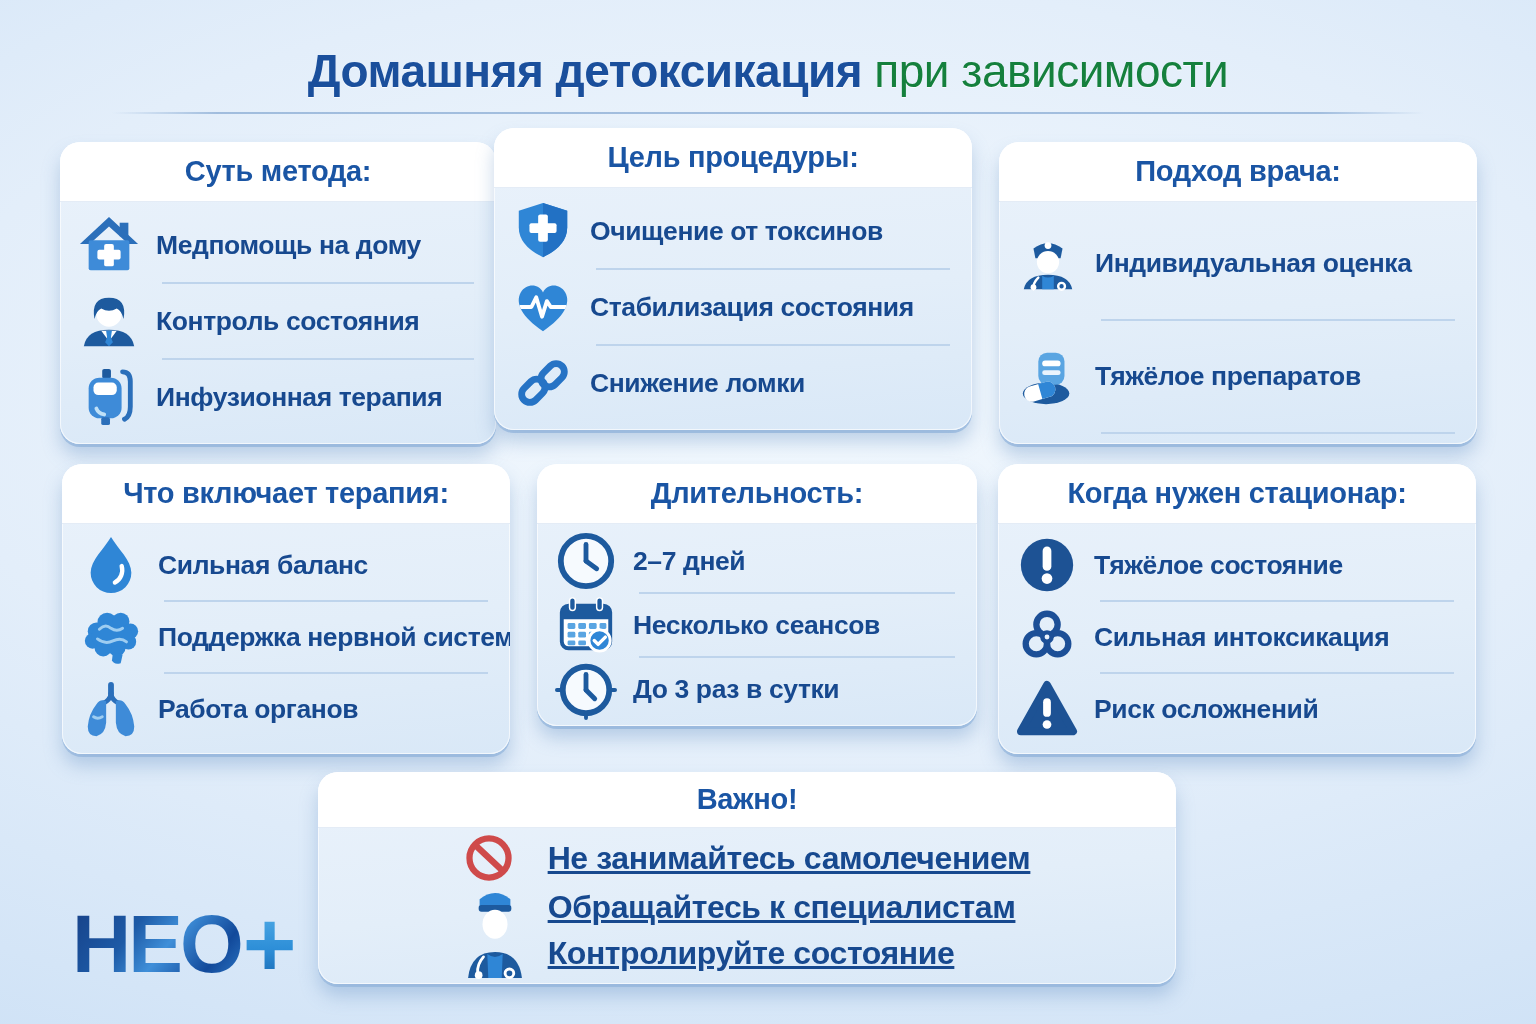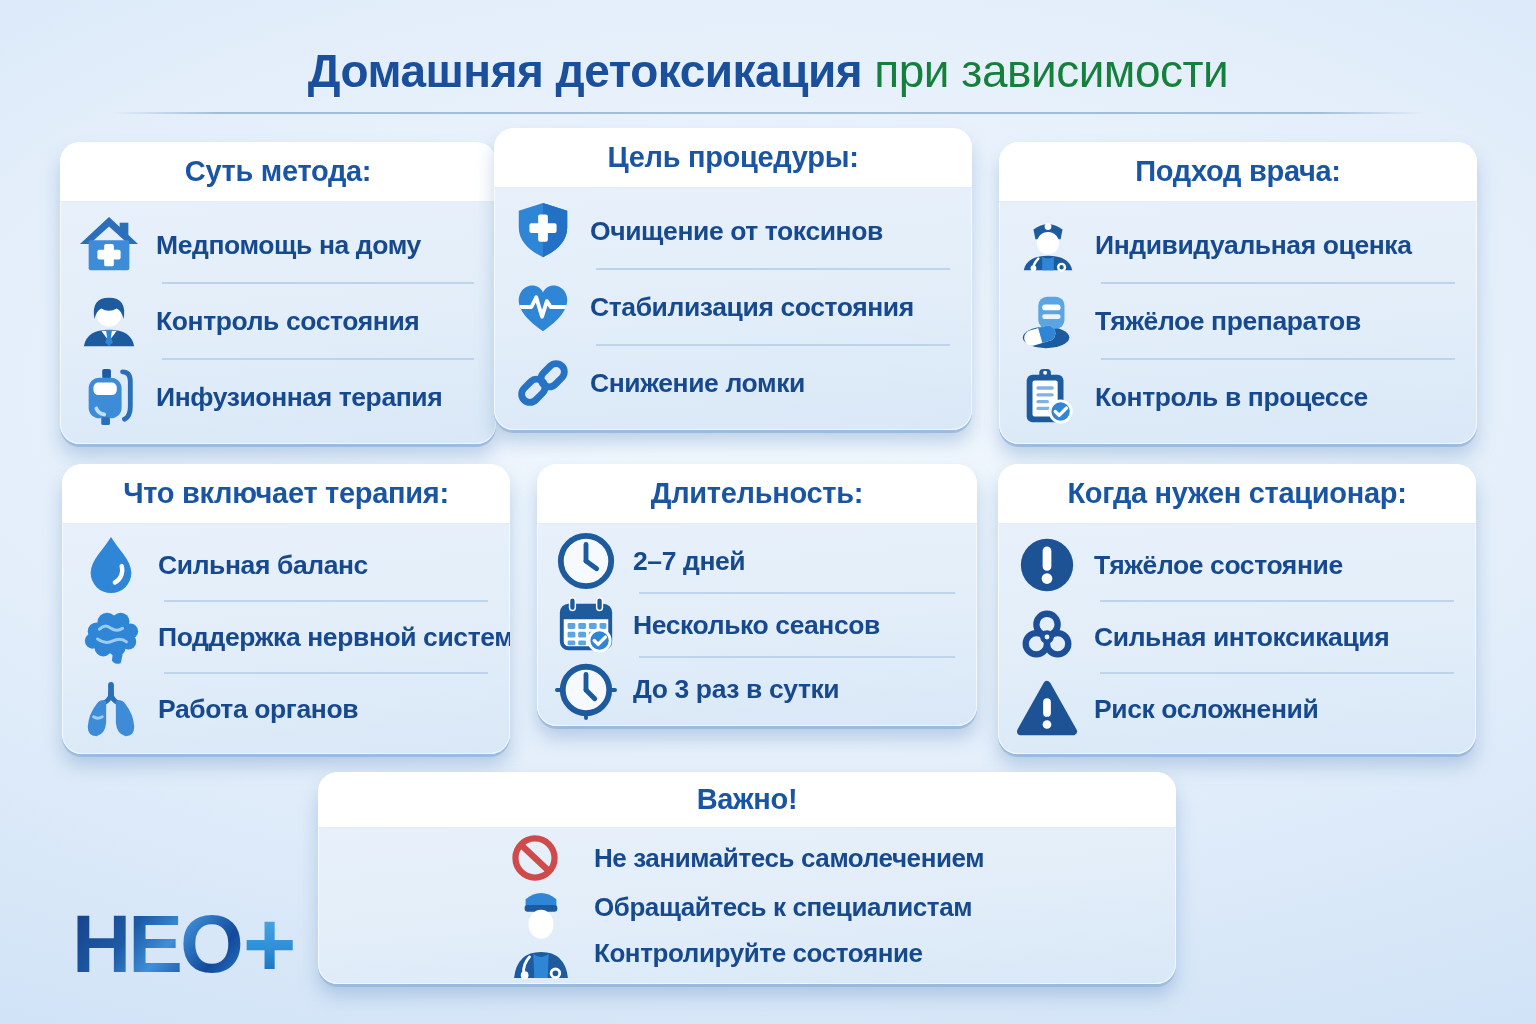--- a/index.html
+++ b/index.html
@@ -55,21 +55,21 @@
   .imp{ left:318px; top:772px; width:858px; height:212px; }
   .imp .card-head{ height:56px; flex:0 0 56px; }
   .imp-body{
     flex:1; display:grid; grid-template-columns:64px auto; column-gap:20px;
     grid-template-rows:52px 46px 46px; align-items:center;
     width:max-content; margin:2px auto 0; padding:2px 0 8px;
   }
   .imp-ic{ width:50px; height:50px; display:flex; align-items:center; justify-content:center; }
   .imp-ic svg{ width:100%; height:100%; }
   .surgeon-ic{ grid-row:2/4; width:62px; height:100px; align-self:center; }
-  .imp .lbl{ font-size:26px; }
+  .imp .lbl{ font-size:32px;text-decoration:underline; }
 
   .logo{
     position:absolute; left:72px; top:896px; height:96px;
     display:flex; align-items:center; user-select:none;
   }
   .logo .logo-text{
     font-size:82px; font-weight:800; letter-spacing:-3px; line-height:1;
     background:linear-gradient(128deg,#163f86 0%, #1d5aa6 35%, #3f8fd9 55%, #12499a 80%, #2f7cc9 100%);
     -webkit-background-clip:text; background-clip:text; color:transparent;
   }
@@ -208,39 +208,20 @@
             <rect x="26" y="25" width="19" height="5" rx="2.5" fill="#eaf4fd"></rect>
             <g transform="rotate(-16 24 47)">
               <rect x="7" y="39" width="33" height="16" rx="8" fill="#fff"></rect>
               <path d="M24 39 h8 a8 8 0 0 1 8 8 a8 8 0 0 1 -8 8 h-8 z" fill="#2f86d6"></path>
             </g>
           </svg>
       </span>
       <span class="lbl">Тяжёлое препаратов</span>
     </div>
     <div class="rule"></div>
-    <div class="row">
-      <span class="ic">
-        <svg viewBox="0 0 64 64">
-            <rect x="10" y="9" width="38" height="49" rx="6" fill="#1d5a9e"></rect>
-            <rect x="16" y="15" width="26" height="37" rx="2" fill="#fff"></rect>
-            <rect x="23" y="3" width="12" height="10" rx="4" fill="#1d5a9e"></rect>
-            <circle cx="29" cy="7" r="2" fill="#fff"></circle>
-            <g fill="#7fb3e6">
-              <rect x="20" y="21" width="18" height="3.5" rx="1.7"></rect>
-              <rect x="20" y="28" width="18" height="3.5" rx="1.7"></rect>
-              <rect x="20" y="35" width="13" height="3.5" rx="1.7"></rect>
-              <rect x="20" y="42" width="16" height="3.5" rx="1.7"></rect>
-            </g>
-            <circle cx="45" cy="47" r="11" fill="#2f86d6" stroke="#fff" stroke-width="3"></circle>
-            <polyline points="39.5,47 43.5,51 51,43.5" fill="none" stroke="#fff" stroke-width="3.5" stroke-linecap="round" stroke-linejoin="round"></polyline>
-          </svg>
-      </span>
-      <span class="lbl">Контроль в процессе</span>
-    </div>
   </div>
 </section>
 
 <section class="card c4">
   <div class="card-head">
     <span class="card-title">Что включает терапия:</span>
   </div>
   <div class="card-body">
     <div class="row">
       <span class="ic">

